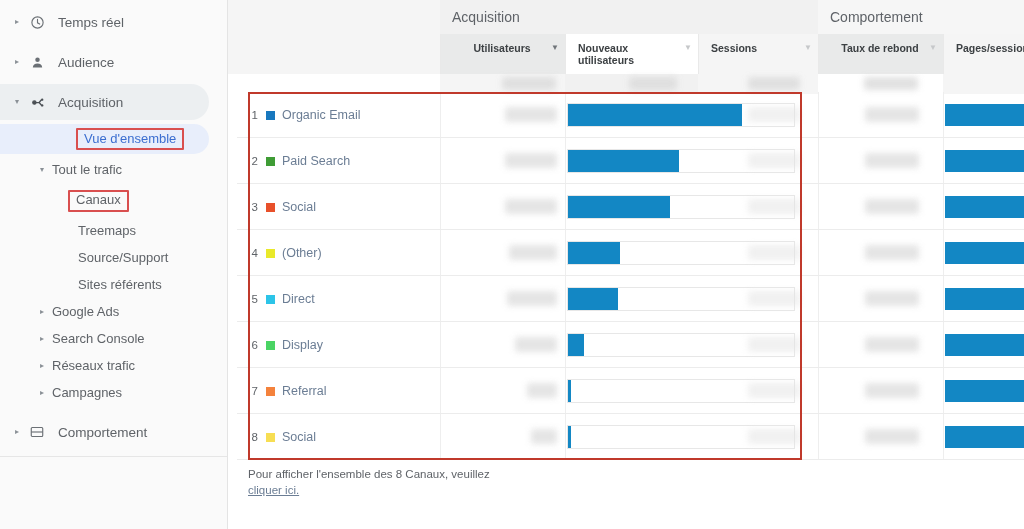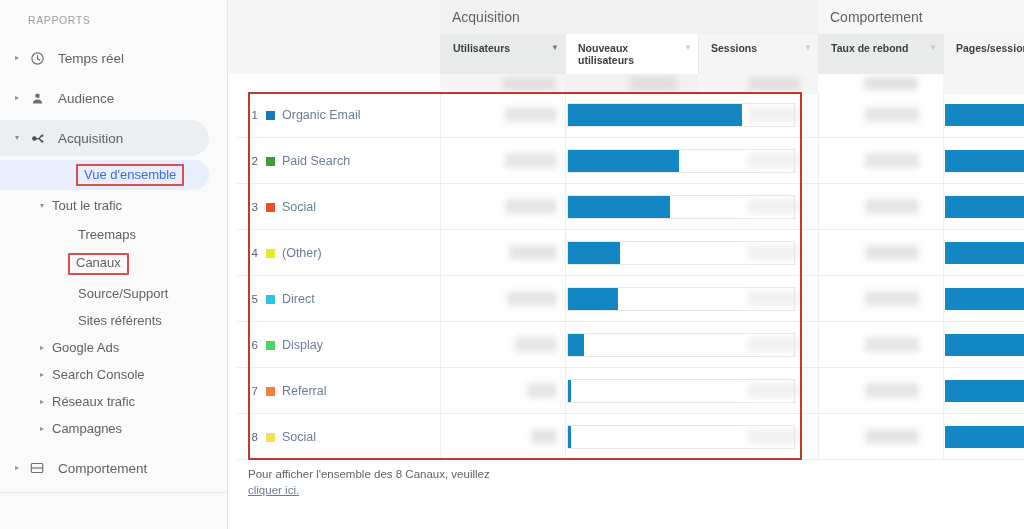--- a/index.html
+++ b/index.html
@@ -74,21 +74,21 @@
     border-left:1px solid #e9e9e9;
   }
   .hdr-cell .h {
     font-size:10.5px; font-weight:700; color:#3c4043;
     padding:8px 14px 0 12px; line-height:12px; white-space:normal;
   }
   .hdr-cell .sortarrow {
     position:absolute; right:6px; top:9px; font-size:8px; color:#70757a;
   }
   .hdr-cell .sortarrow.dim { color:#c6c8ca; }
-  .shade-a { background:#e9eaea; }
+  .shade-a { background:#e9eaea;text-align:center; }
   .shade-b { background:#f1f1f1; }
   .shade-c { background:#f5f5f5; }
   .shade-w { background:#ffffff; }
 
   
   .tot-band { position:absolute; top:74px; height:20px; }
   .blur {
     position:absolute; border-radius:2px;
     background:#dcdcdc;
     filter:blur(3.2px); opacity:.85;
@@ -129,21 +129,20 @@
     position:absolute; left:20px; top:466px; width:400px;
     font-size:11.5px; color:#5f6368; line-height:16px;
   }
   .footnote .lnk { color:#6b7d94;text-decoration:underline; }
 </style>
 </head>
 <body>
 
 <div id="sidebar">
 
-  <div class="side-header">RAPPORTS</div>
 
   <div class="nav-row top">
     <span class="caret">▸</span>
     <span class="ico">
       <svg width="15" height="15" viewBox="0 0 24 24" fill="none" stroke="#6b7075" stroke-width="1.8">
         <circle cx="12" cy="12" r="9"></circle>
           <path d="M12 7v5.5l3.5 2" stroke-linecap="round"></path>
       </svg>
     </span>
     <span class="lbl">Temps réel</span>
@@ -177,28 +176,28 @@
     <span class="hl-box" style="margin-left:76px;">
       <span style="font-size:13px;color:#3c6ed0;">Vue d'ensemble</span>
     </span>
   </div>
 
   <div class="sub-row l2" style="height:31px;">
     <span class="caret">▾</span>
     <span class="txt">Tout le trafic</span>
   </div>
 
-  <div class="sub-row l3" style="height:27px;">
-    <span class="txt">Treemaps</span>
-  </div>
-
   <div class="sub-row l3" style="height:32px;padding-left:0;">
     <span class="hl-box" style="margin-left:68px;">
       <span class="txt">Canaux</span>
     </span>
+  </div>
+
+  <div class="sub-row l3" style="height:27px;">
+    <span class="txt">Treemaps</span>
   </div>
   <div class="sub-row l3" style="height:27px;">
     <span class="txt">Source/Support</span>
   </div>
   <div class="sub-row l3" style="height:27px;">
     <span class="txt">Sites référents</span>
   </div>
 
   <div class="sub-row l2" style="height:27px;">
     <span class="caret">▸</span>

